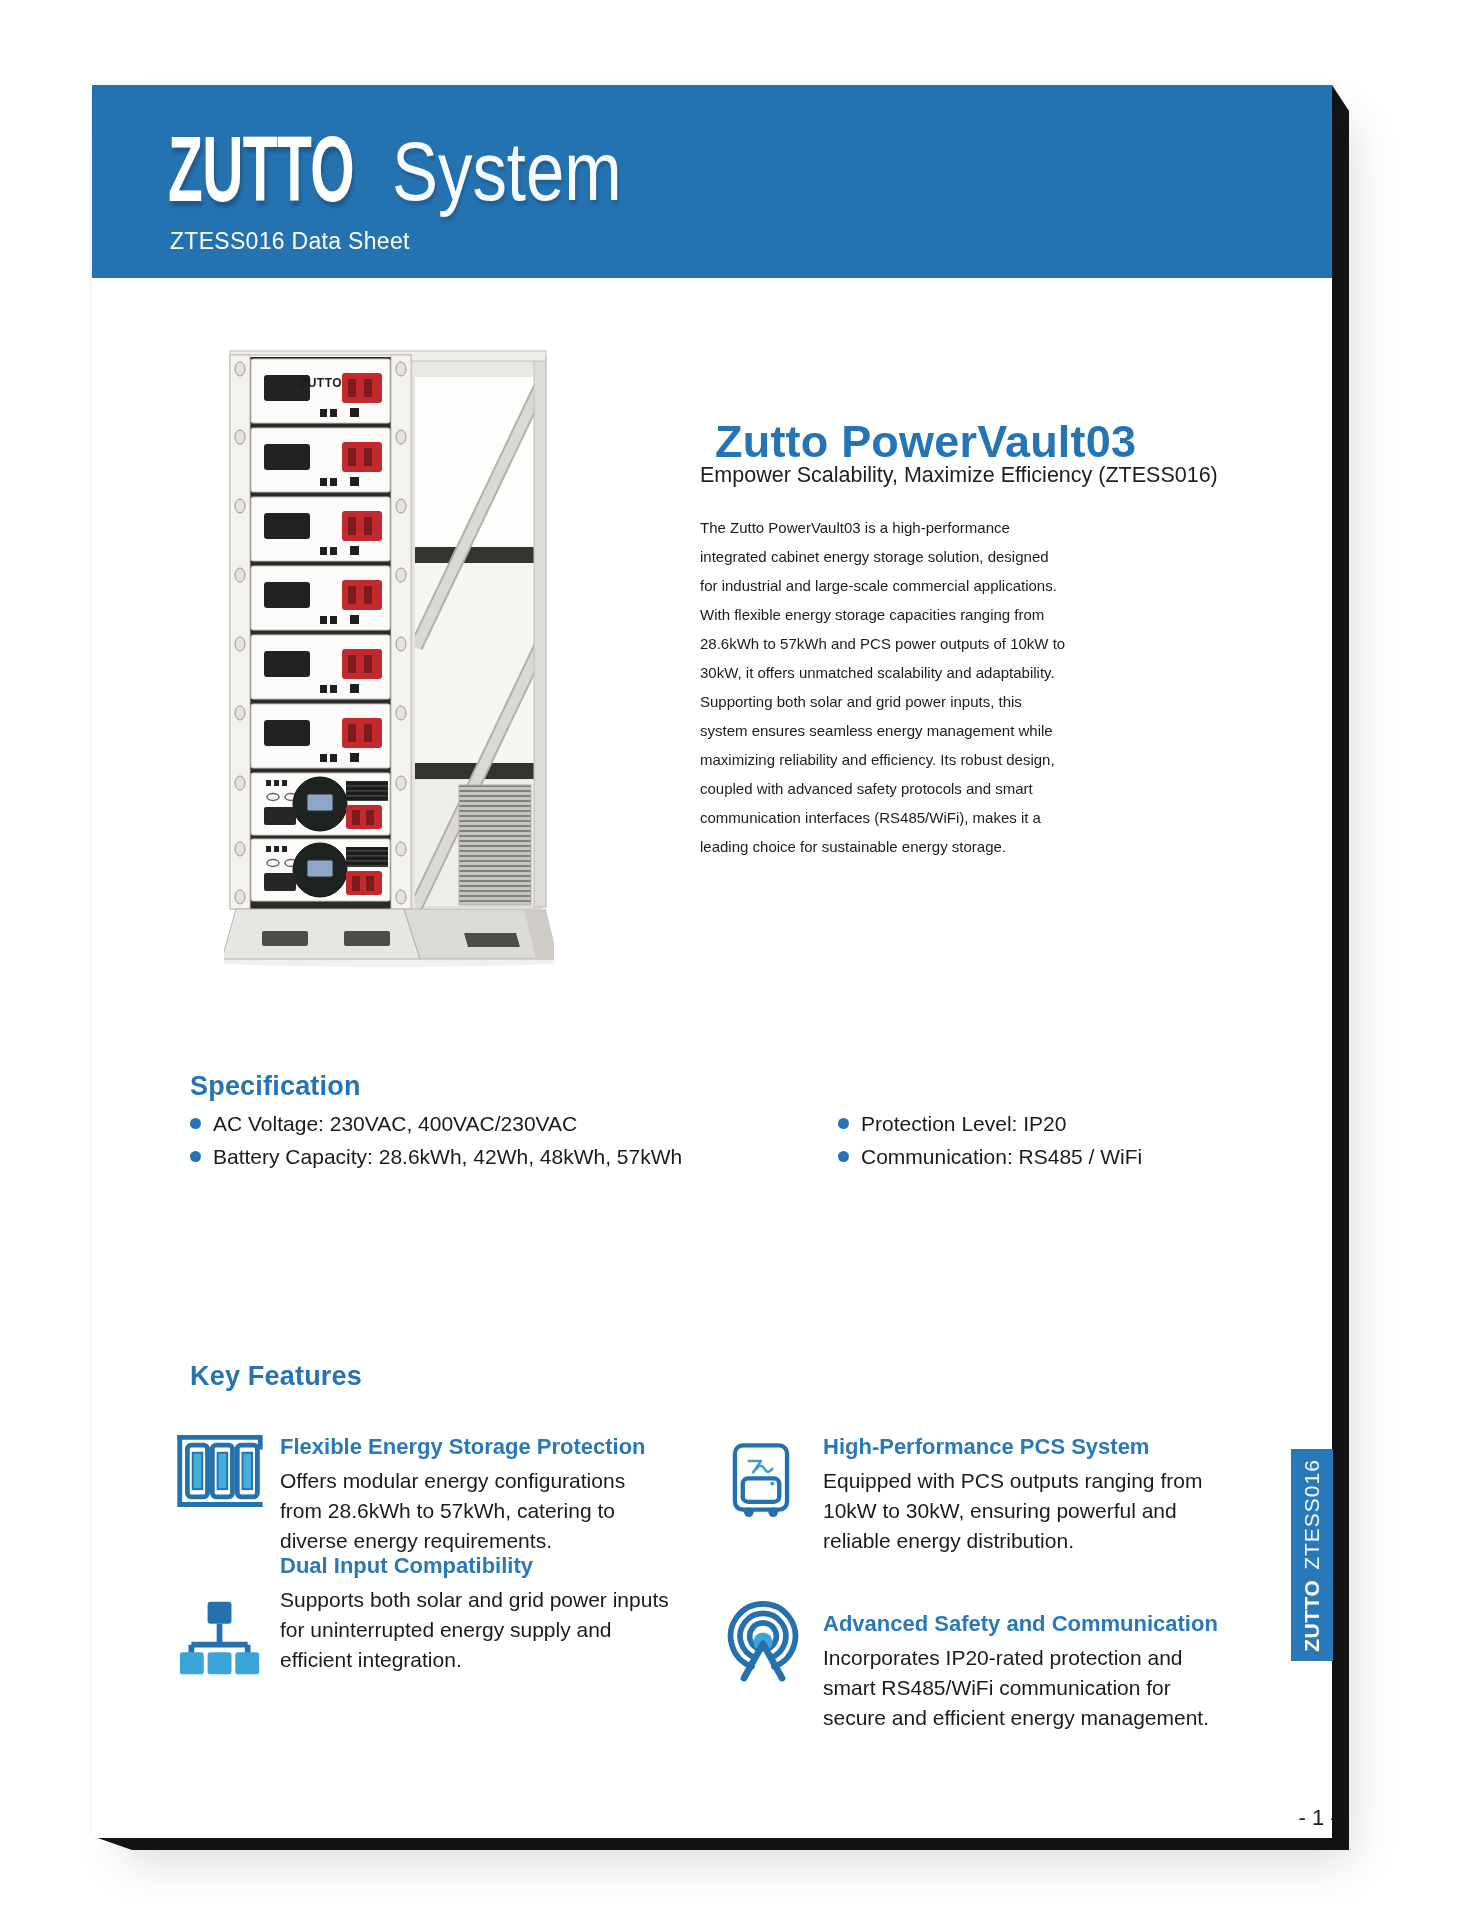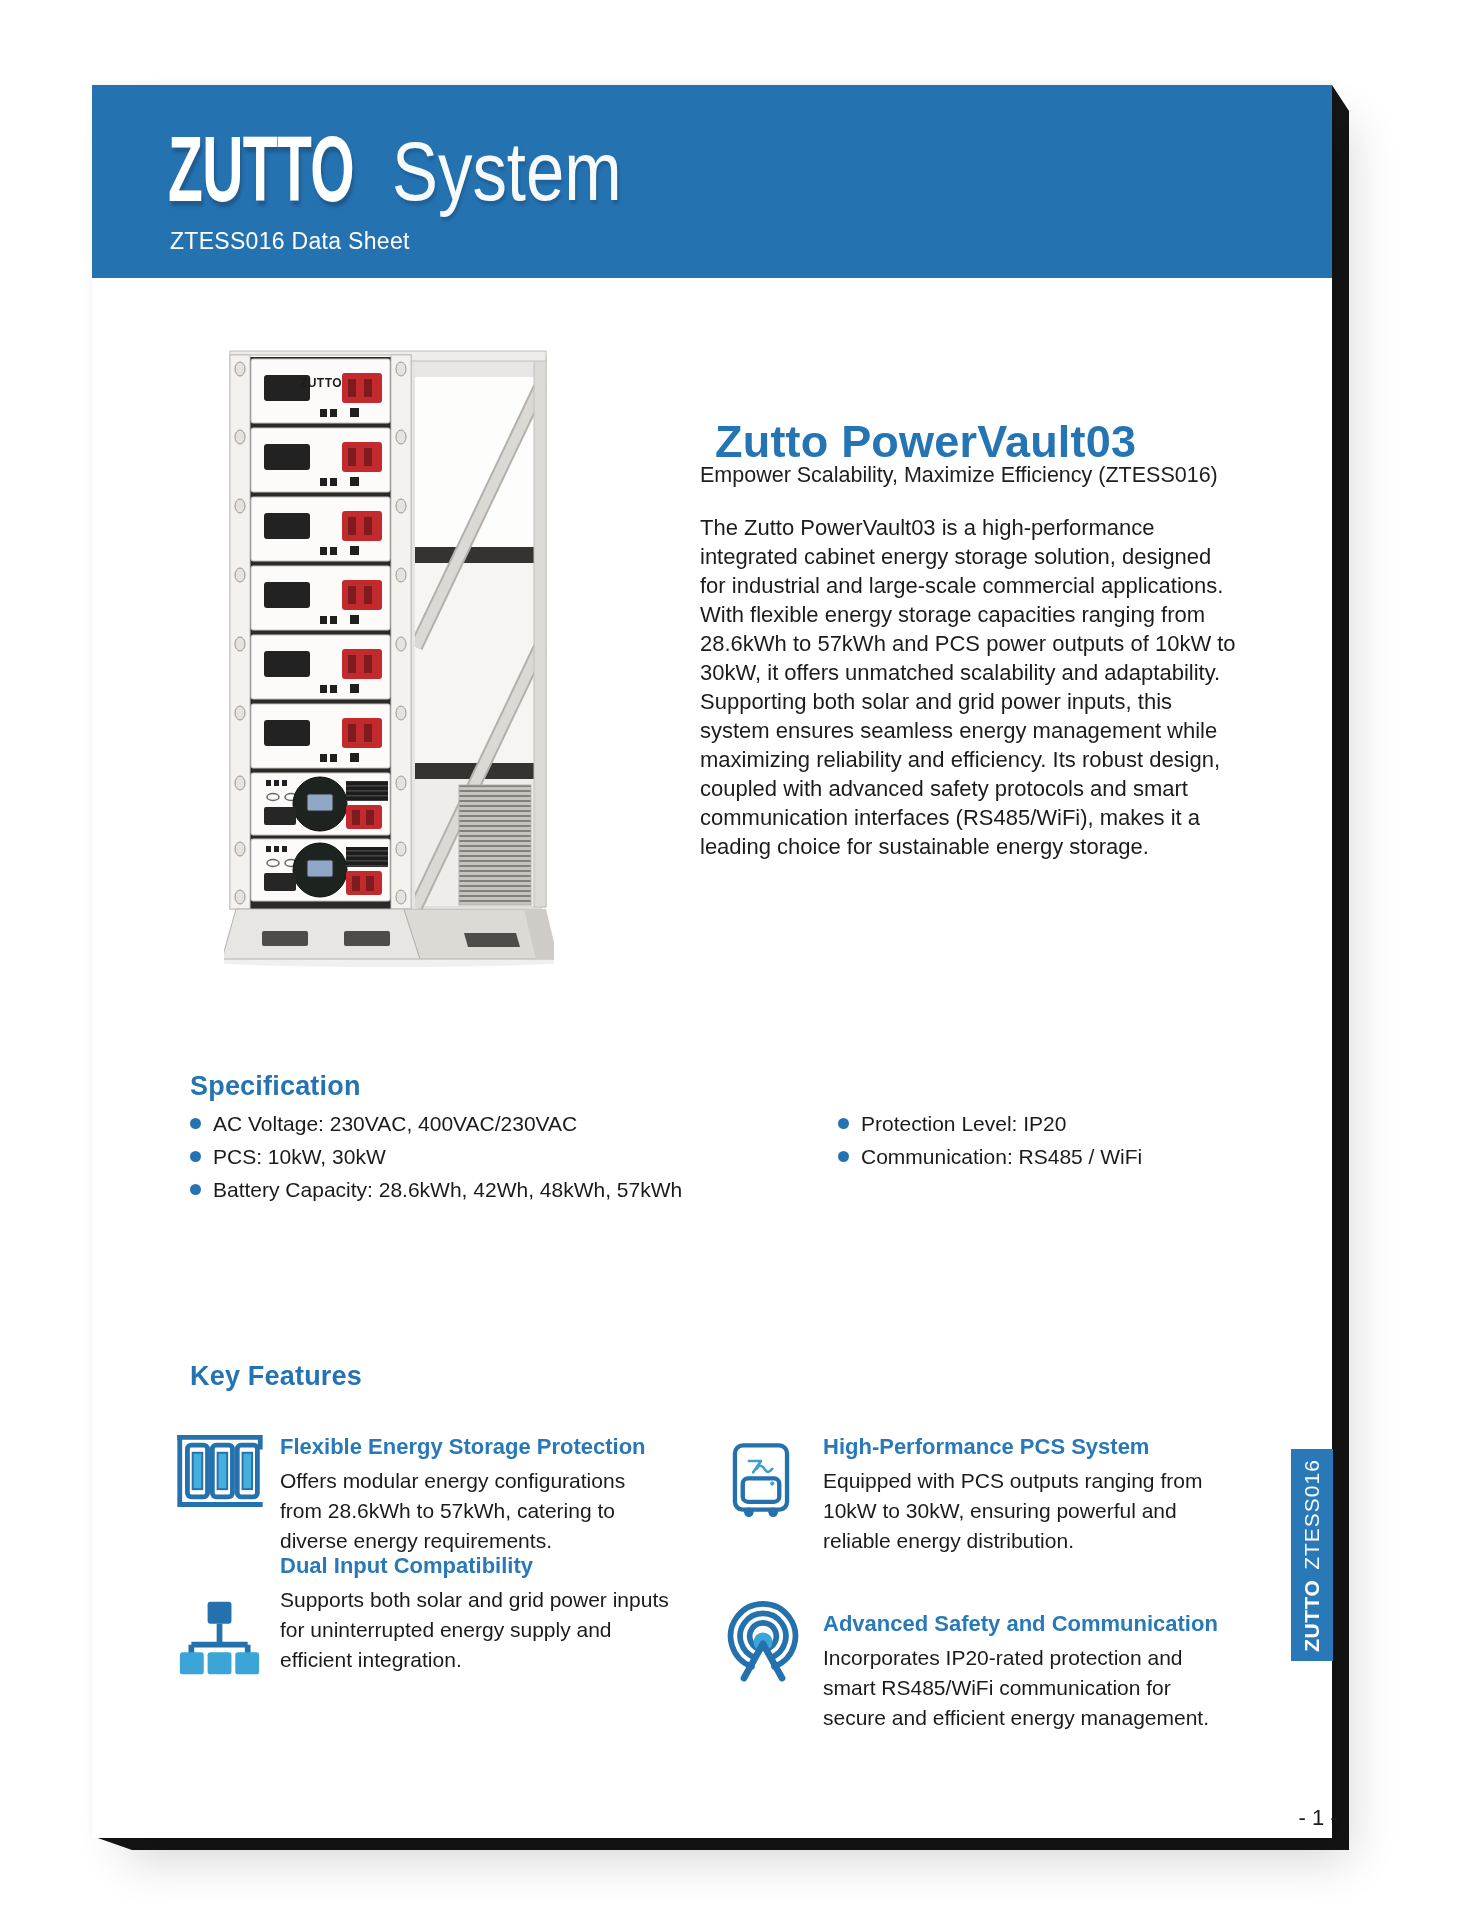--- a/index.html
+++ b/index.html
@@ -34,21 +34,21 @@
     position:absolute;left:224px;top:6px;display:inline-block;font-size:84px;line-height:84px;
     font-weight:400;color:#f6fafd;transform:scaleX(.82);transform-origin:left bottom;
     text-shadow:2px 4px 3px rgba(15,35,60,.22);
   }
   .band-sub{position:absolute;left:78px;top:143px;font-size:23px;color:#ffffff;letter-spacing:.3px;}
   
   .prod-figure{position:absolute;left:132px;top:262px;width:330px;height:620px;}
   .prod-title{position:absolute;left:608px;top:318px;font-size:45px;line-height:48px;font-weight:700;color:#2574b4;letter-spacing:.2px;}
   .prod-tagline{position:absolute;left:608px;top:378px;font-size:21.5px;color:#202020;}
   .prod-desc{
-    position:absolute;left:608px;top:428px;width:560px;font-size:22px;line-height:29px;color:#1c1c1c;
+    position:absolute;left:608px;top:428px;width:560px;font-size:15px;line-height:29px;color:#1c1c1c;
     white-space:pre-line;
   }
   
   .sec-heading{position:absolute;font-size:27px;font-weight:700;color:#2673b3;letter-spacing:.2px;}
   .spec-heading{left:98px;top:986px;}
   .spec-list{position:absolute;top:1022px;margin:0;padding:0;list-style:none;}
   .spec-left{left:98px;width:560px;}
   .spec-right{left:746px;width:440px;}
   .spec-list li{height:33px;display:flex;align-items:center;font-size:21px;color:#1b1b1b;}
   .spec-list li::before{
@@ -277,21 +277,20 @@
 Supporting both solar and grid power inputs, this
 system ensures seamless energy management while
 maximizing reliability and efficiency. Its robust design,
 coupled with advanced safety protocols and smart
 communication interfaces (RS485/WiFi), makes it a
 leading choice for sustainable energy storage.</p>
 
     <h2 class="sec-heading spec-heading" style="margin:0;">Specification</h2>
     <ul class="spec-list spec-left">
       <li>AC Voltage: 230VAC, 400VAC/230VAC</li>
-      <li>PCS: 10kW, 30kW</li>
       <li>Battery Capacity: 28.6kWh, 42Wh, 48kWh, 57kWh</li>
     </ul>
     <ul class="spec-list spec-right">
       <li>Protection Level: IP20</li>
       <li>Communication: RS485 / WiFi</li>
     </ul>
 
     <h2 class="sec-heading kf-heading" style="margin:0;position:absolute;">Key Features</h2>
 
     <div class="feature-icon fi-1">

